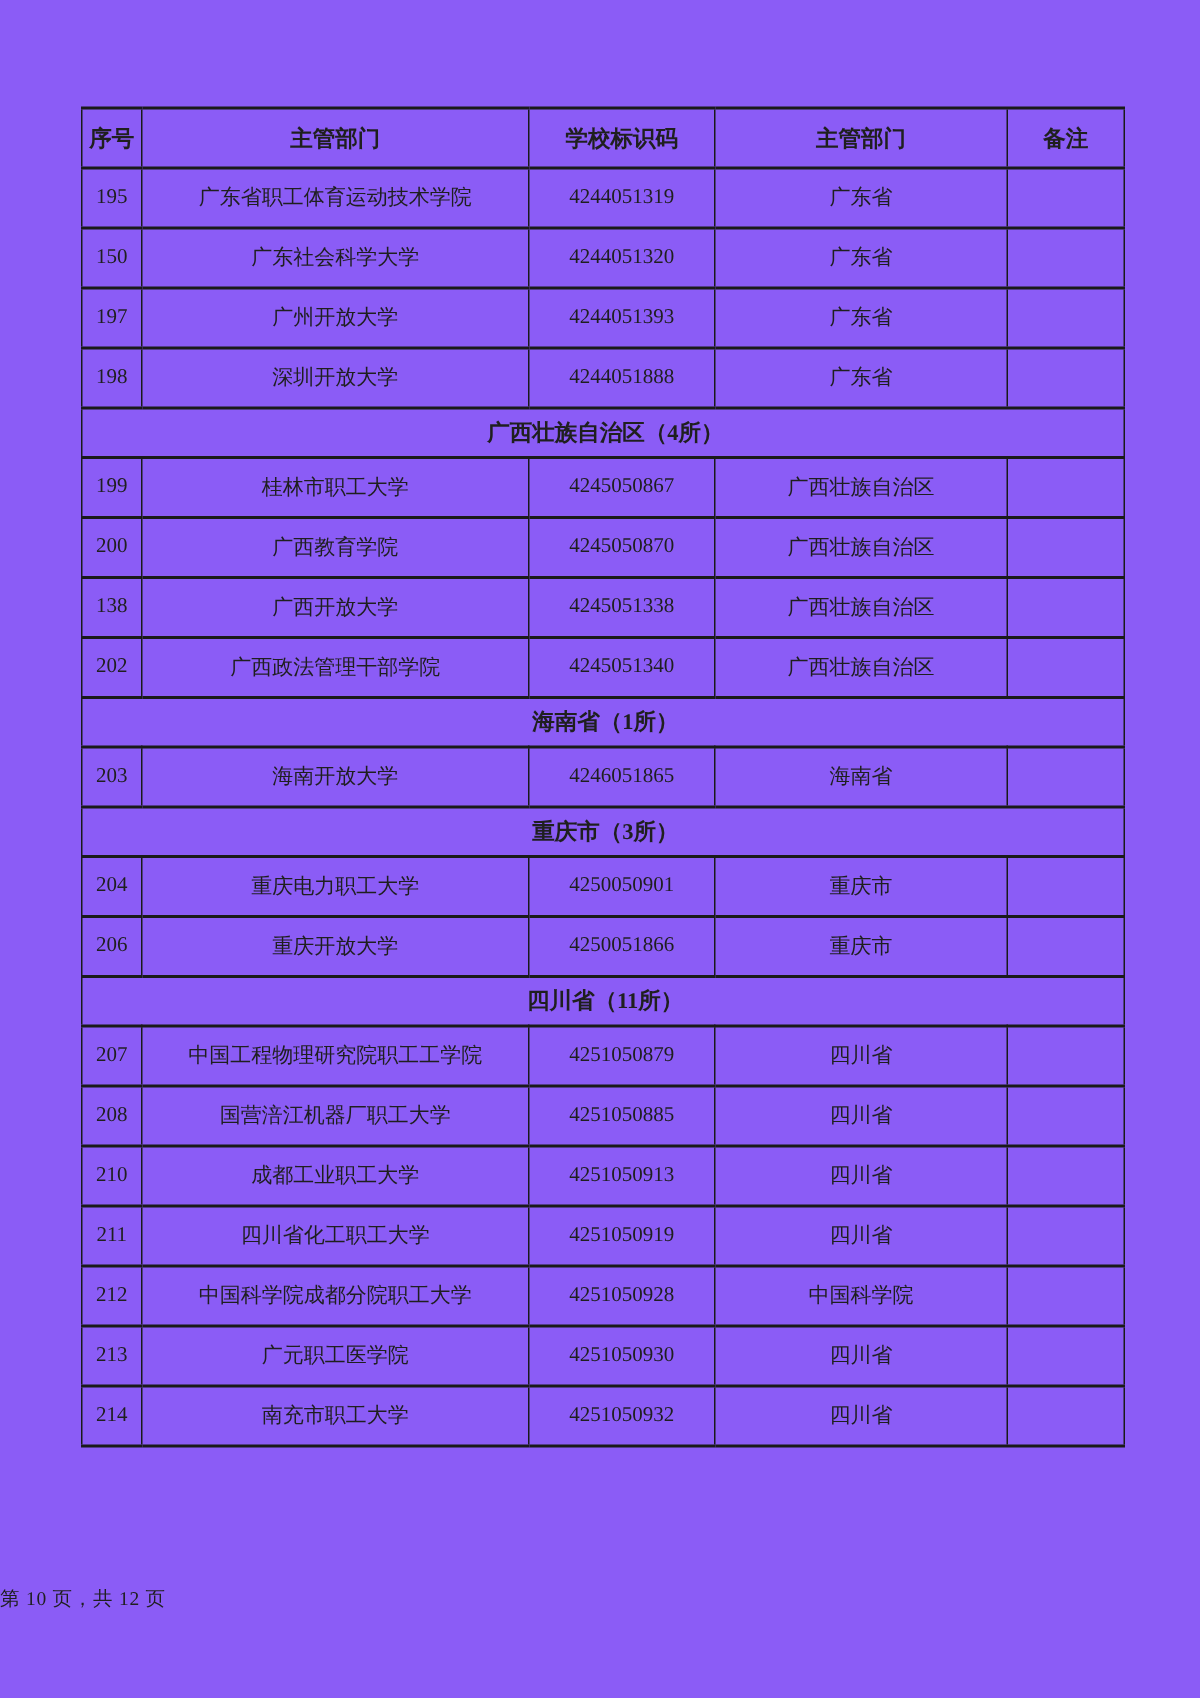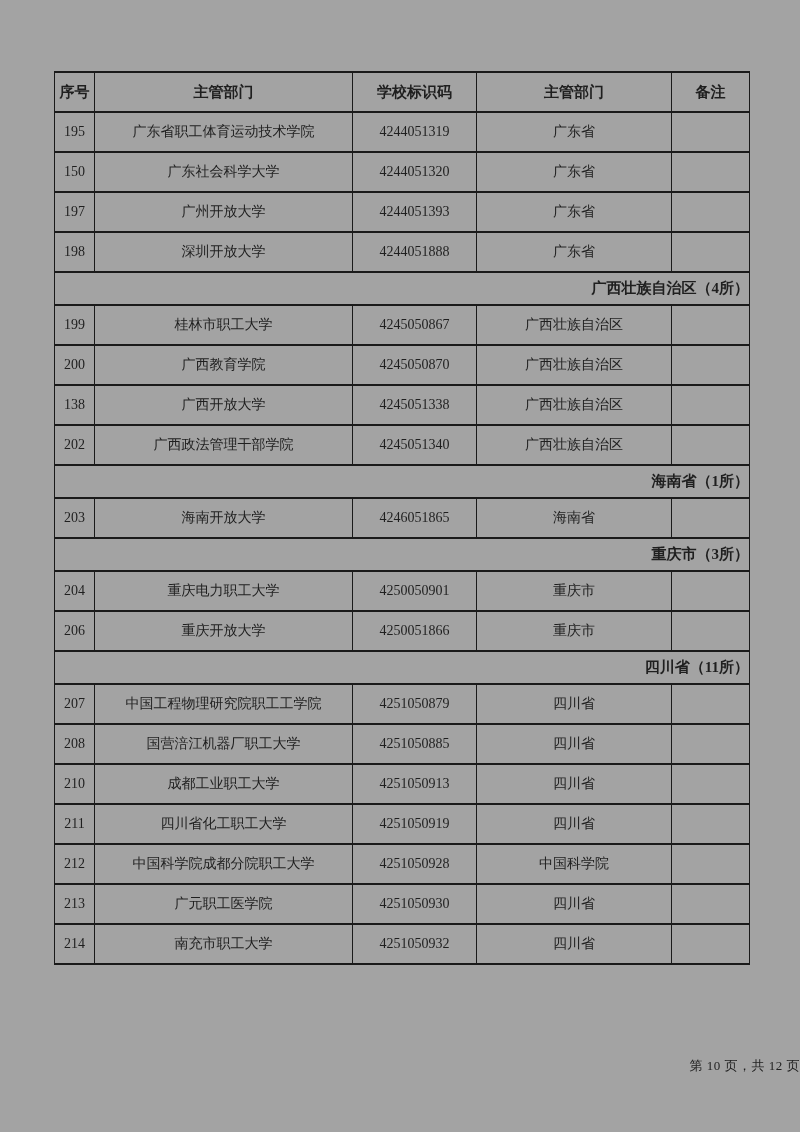--- a/index.html
+++ b/index.html
@@ -9,21 +9,21 @@
     height: 1132px;
     font-family: "Liberation Serif", "DejaVu Serif", serif;
     color: #1f1f1f;
     position: relative;
     overflow: hidden;
   }
   .page {
     position: relative;
     width: 800px;
     height: 1132px;
-    background: #a3a3a3;
+    background: #8b5cf6;
   }
   table.school-table {
     position: absolute;
     left: 54px;
     top: 71px;
     width: 695px;
     border-collapse: collapse;
     table-layout: fixed;
   }
   table.school-table th,
@@ -44,29 +44,29 @@
   }
   tr.data-row td {
     height: 40px;
     font-size: 14px;
     font-weight: normal;
   }
   tr.section-row td {
     height: 33px;
     font-size: 15px;
     font-weight: bold;
-    text-align: right;
+    text-align: center;
     padding-left: 3px;
   }
   .page-footer {
     position: absolute;
     top: 1057px;
     left: 0;
     width: 800px;
-    text-align: right;
+    text-align: left;
     font-size: 13px;
     color: #1f1f1f;
     letter-spacing: 0.5px;
   }
 </style>
 </head>
 <body>
 
 <div class="page">
 

